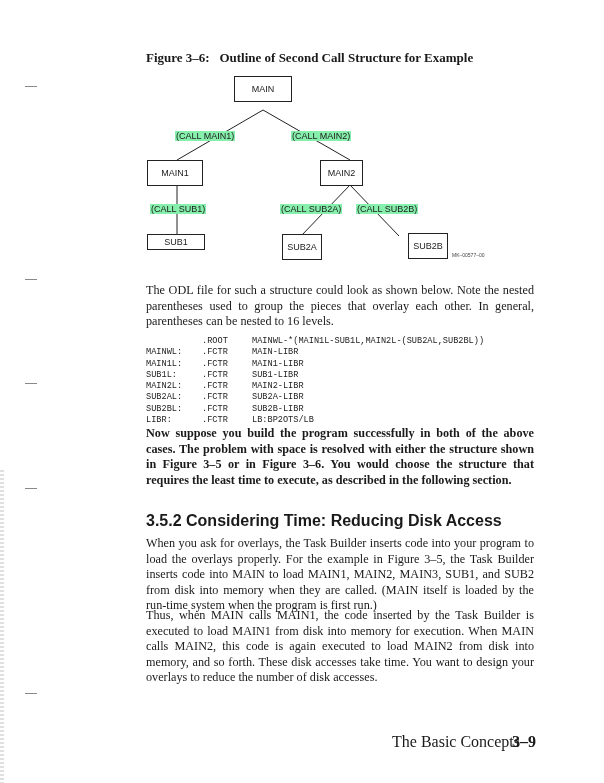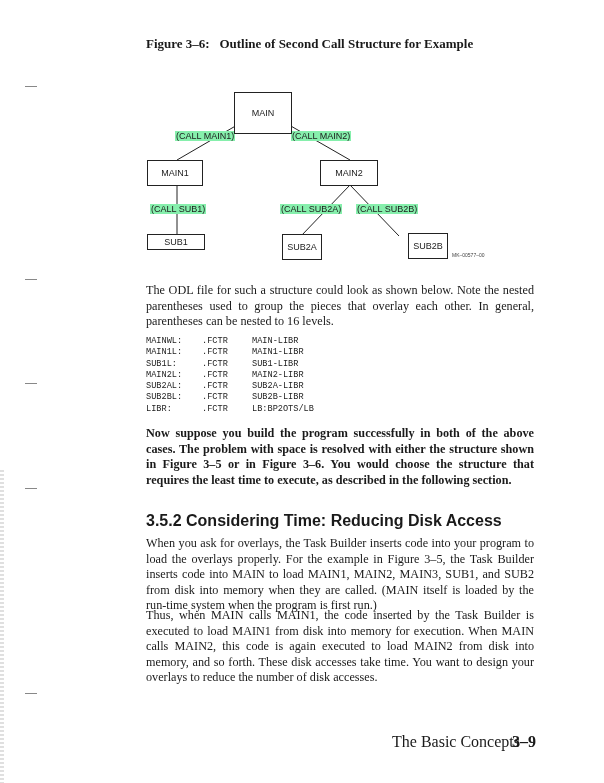--- a/index.html
+++ b/index.html
@@ -27,21 +27,21 @@
       left: 0;
       top: 470px;
       width: 4px;
       height: 313px;
       background: repeating-linear-gradient(to bottom, #d8d8d8 0 2px, #ffffff 2px 4px);
       opacity: 0.8;
     }
     .fig-title {
       position: absolute;
       left: 146px;
-      top: 36px;
+      top: 50px;
       font-family: "Liberation Serif", "DejaVu Serif", serif;
       font-weight: bold;
       font-size: 13px;
       white-space: pre;
     }
     .diagram {
       position: absolute;
       left: 0;
       top: 0;
       width: 604px;
@@ -140,33 +140,34 @@
       <line x1="350" y1="185" x2="399" y2="236"></line>
     </g>
   </svg>
 
   <div class="edge-label" style="left:175px; top:131px;">(CALL MAIN1)</div>
   <div class="edge-label" style="left:291px; top:131px;">(CALL MAIN2)</div>
   <div class="edge-label" style="left:150px; top:204px;">(CALL SUB1)</div>
   <div class="edge-label" style="left:280px; top:204px;">(CALL SUB2A)</div>
   <div class="edge-label" style="left:356px; top:204px;text-align:center;">(CALL SUB2B)</div>
 
-  <div class="node" style="left:234px; top:92px; width:58px; height:42px;text-align:right;">MAIN</div>
+  <div class="node" style="left:234px; top:76px; width:58px; height:26px;text-align:right;">MAIN</div>
   <div class="node" style="left:147px; top:160px; width:56px; height:26px;">MAIN1</div>
-  <div class="node" style="left:320px; top:160px; width:58px; height:26px;">MAIN2</div>
+  <div class="node" style="left:320px; top:160px; width:43px; height:26px;">MAIN2</div>
   <div class="node" style="left:147px; top:234px; width:58px; height:16px;">SUB1</div>
   <div class="node" style="left:282px; top:234px; width:40px; height:26px;">SUB2A</div>
   <div class="node" style="left:378px; top:233px; width:40px; height:26px;margin-left:30px;">SUB2B</div>
 
   <div class="fig-id">MK–00577–00</div>
 </div>
 
 <div class="para" style="top:283px;">The ODL file for such a structure could look as shown below. Note the nested parentheses used to group the pieces that overlay each other. In general, parentheses can be nested to 16 levels.</div>
 
 <div class="code">
+  <div class="code-row"><span class="c-label"></span><span class="c-dir">.ROOT</span><span>MAINWL-*(MAIN1L-SUB1L,MAIN2L-(SUB2AL,SUB2BL))</span></div>
   <div class="code-row"><span class="c-label">MAINWL:</span><span class="c-dir">.FCTR</span><span>MAIN-LIBR</span></div>
   <div class="code-row"><span class="c-label">MAIN1L:</span><span class="c-dir">.FCTR</span><span>MAIN1-LIBR</span></div>
   <div class="code-row"><span class="c-label">SUB1L:</span><span class="c-dir">.FCTR</span><span>SUB1-LIBR</span></div>
   <div class="code-row"><span class="c-label">MAIN2L:</span><span class="c-dir">.FCTR</span><span>MAIN2-LIBR</span></div>
   <div class="code-row"><span class="c-label">SUB2AL:</span><span class="c-dir">.FCTR</span><span>SUB2A-LIBR</span></div>
   <div class="code-row"><span class="c-label">SUB2BL:</span><span class="c-dir">.FCTR</span><span>SUB2B-LIBR</span></div>
   <div class="code-row"><span class="c-label">LIBR:</span><span class="c-dir">.FCTR</span><span>LB:BP2OTS/LB</span></div>
 </div>
 
 <div class="para" style="top:426px;font-weight:bold;">Now suppose you build the program successfully in both of the above cases. The problem with space is resolved with either the structure shown in Figure 3–5 or in Figure 3–6. You would choose the structure that requires the least time to execute, as described in the following section.</div>

